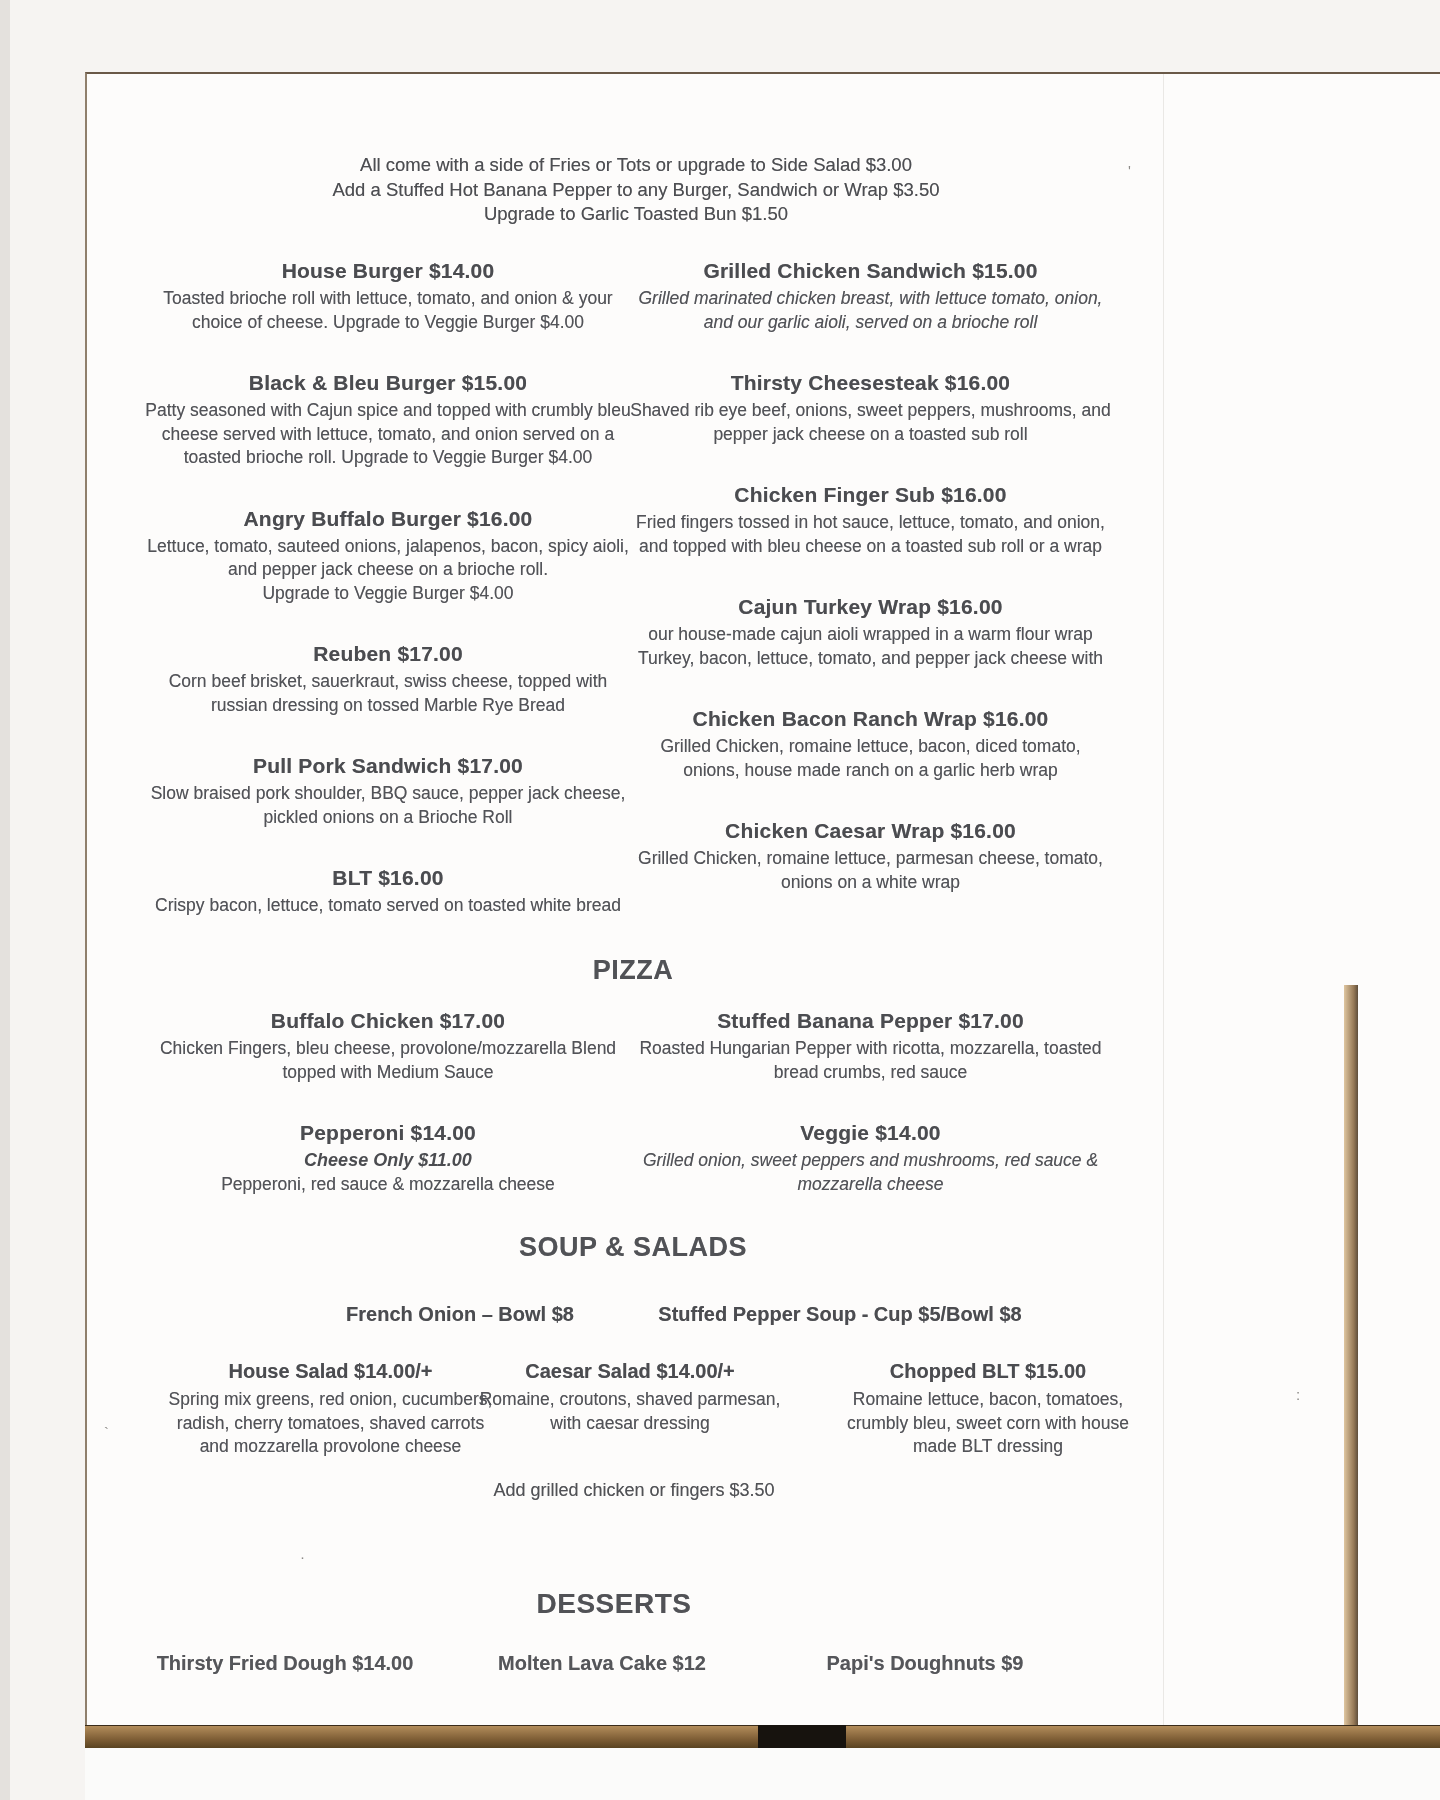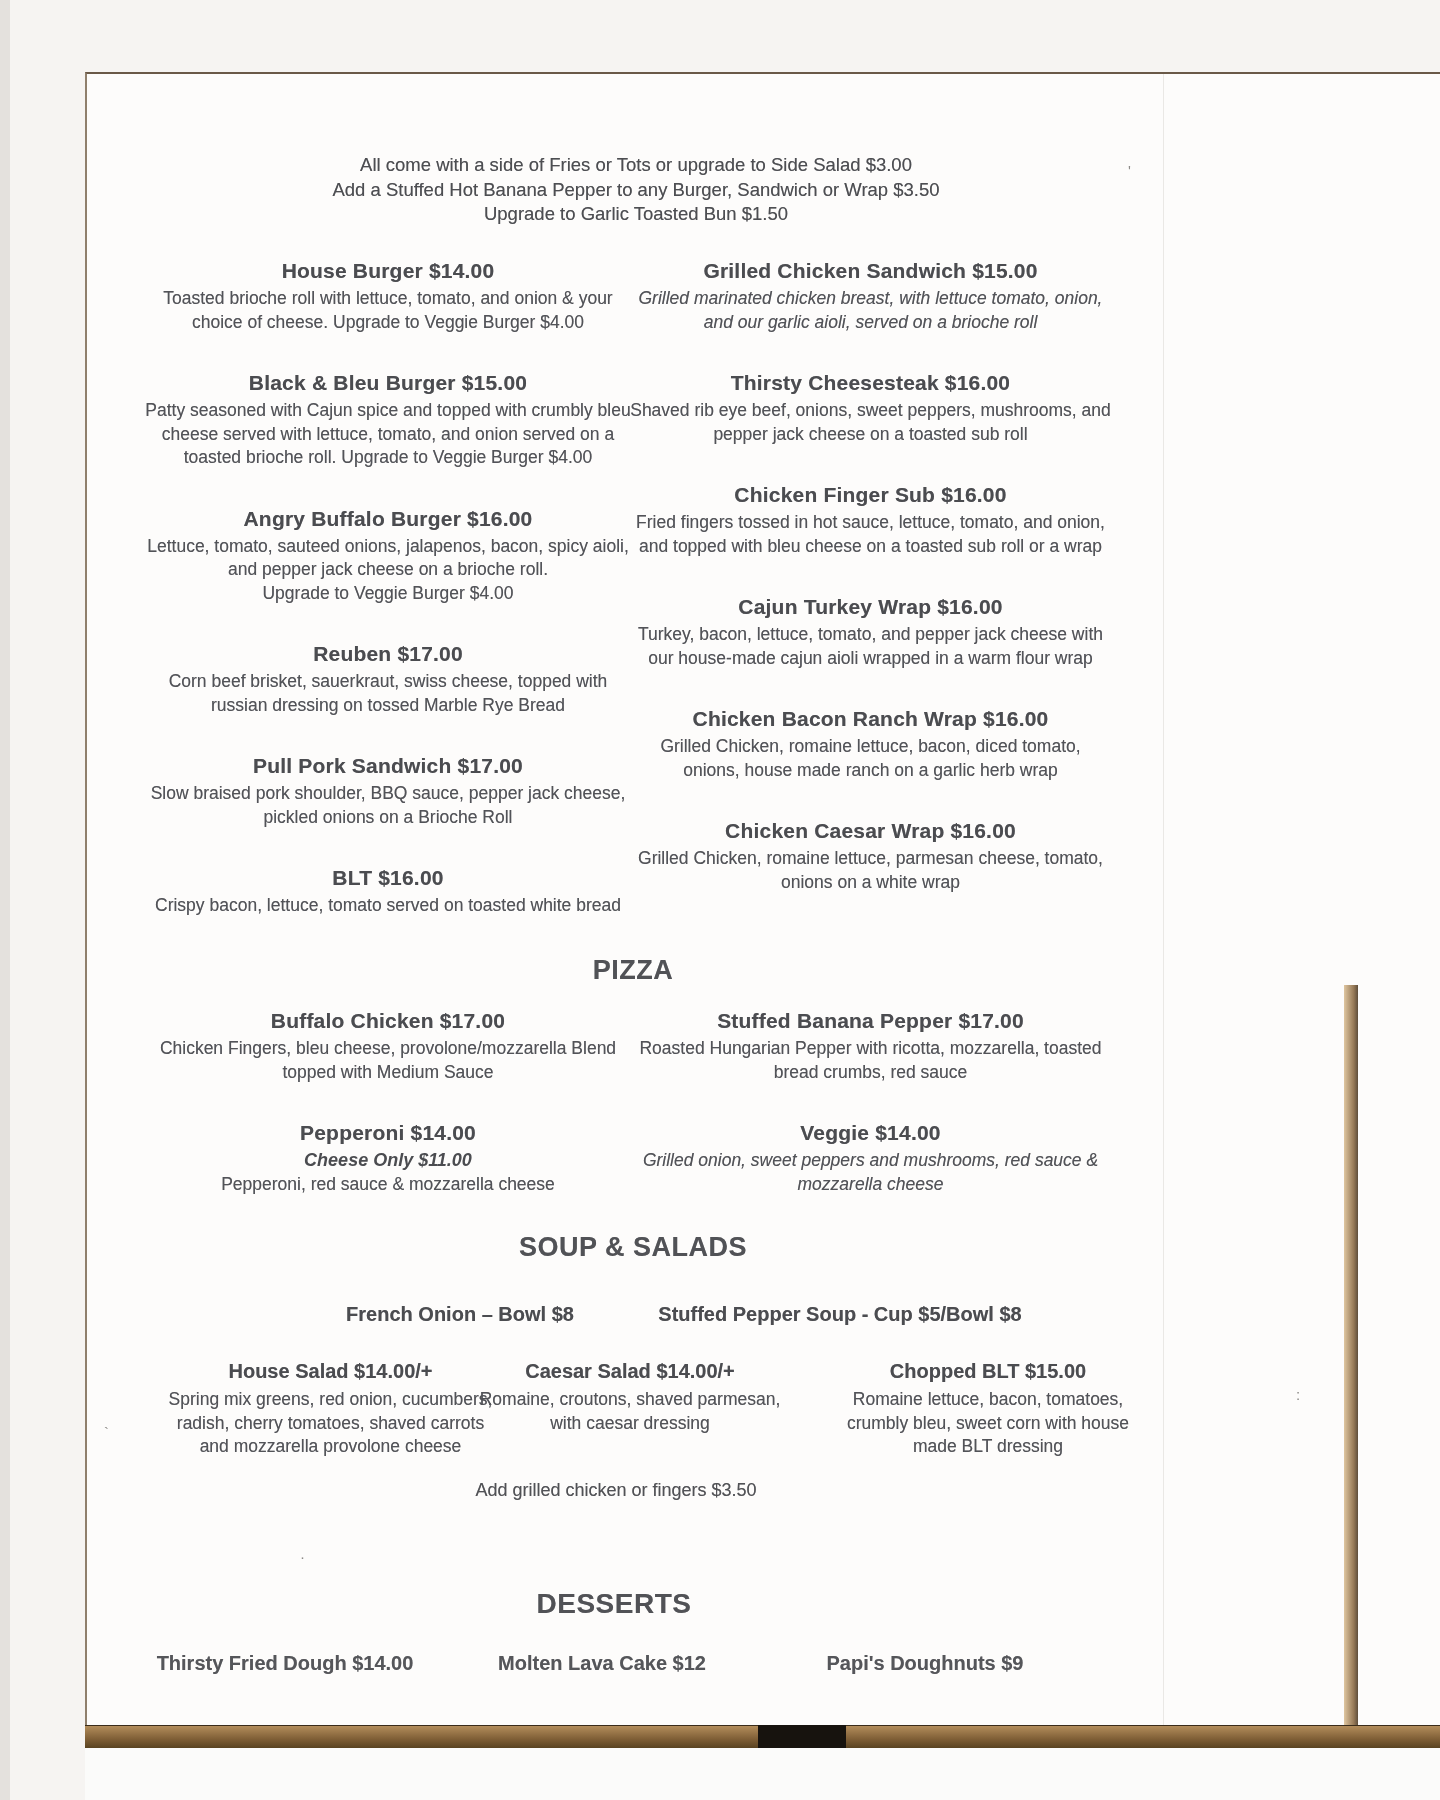--- a/index.html
+++ b/index.html
@@ -48,21 +48,21 @@
   .soup-1{left:280px;top:1303px;width:360px;}
   .soup-2{left:640px;top:1303px;width:400px;}
 
   .salad-col{position:absolute;text-align:center;}
   .salad-1{left:133px;top:1358px;width:395px;}
   .salad-2{left:455px;top:1358px;width:350px;}
   .salad-3{left:804px;top:1358px;width:368px;}
   .salad-name{font-size:20px;font-weight:700;line-height:26px;margin-bottom:4px;color:#4b4c50;
               text-shadow:0 0 .5px rgba(75,76,80,.5);}
 
-  .addon{position:absolute;left:116px;top:1480px;width:1000px;text-align:center;font-size:18px;
+  .addon{position:absolute;left:134px;top:1480px;width:1000px;text-align:center;font-size:18px;
          color:#515256;text-shadow:0 0 .5px rgba(81,82,86,.5);}
 
   .dessert-item{position:absolute;text-align:center;font-size:20px;font-weight:700;color:#55565a;
                 text-shadow:0 0 .5px rgba(85,86,90,.45);}
   .dessert-1{left:118px;top:1652px;width:334px;}
   .dessert-2{left:430px;top:1652px;width:344px;}
   .dessert-3{left:750px;top:1652px;width:350px;}
 
   .artifact{position:absolute;color:#8d8b88;font-size:15px;}
 </style>
@@ -126,22 +126,22 @@
       <div class="line">Shaved rib eye beef, onions, sweet peppers, mushrooms, and</div>
       <div class="line">pepper jack cheese on a toasted sub roll</div>
     </div>
     <div class="item">
       <div class="item-name">Chicken Finger Sub $16.00</div>
       <div class="line">Fried fingers tossed in hot sauce, lettuce, tomato, and onion,</div>
       <div class="line">and topped with bleu cheese on a toasted sub roll or a wrap</div>
     </div>
     <div class="item">
       <div class="item-name">Cajun Turkey Wrap $16.00</div>
+      <div class="line">our house-made cajun aioli wrapped in a warm flour wrap</div>
       <div class="line">Turkey, bacon, lettuce, tomato, and pepper jack cheese with</div>
-      <div class="line">our house-made cajun aioli wrapped in a warm flour wrap</div>
     </div>
     <div class="item">
       <div class="item-name">Chicken Bacon Ranch Wrap $16.00</div>
       <div class="line">Grilled Chicken, romaine lettuce, bacon, diced tomato,</div>
       <div class="line">onions, house made ranch on a garlic herb wrap</div>
     </div>
     <div class="item">
       <div class="item-name">Chicken Caesar Wrap $16.00</div>
       <div class="line">Grilled Chicken, romaine lettuce, parmesan cheese, tomato,</div>
       <div class="line">onions on a white wrap</div>

